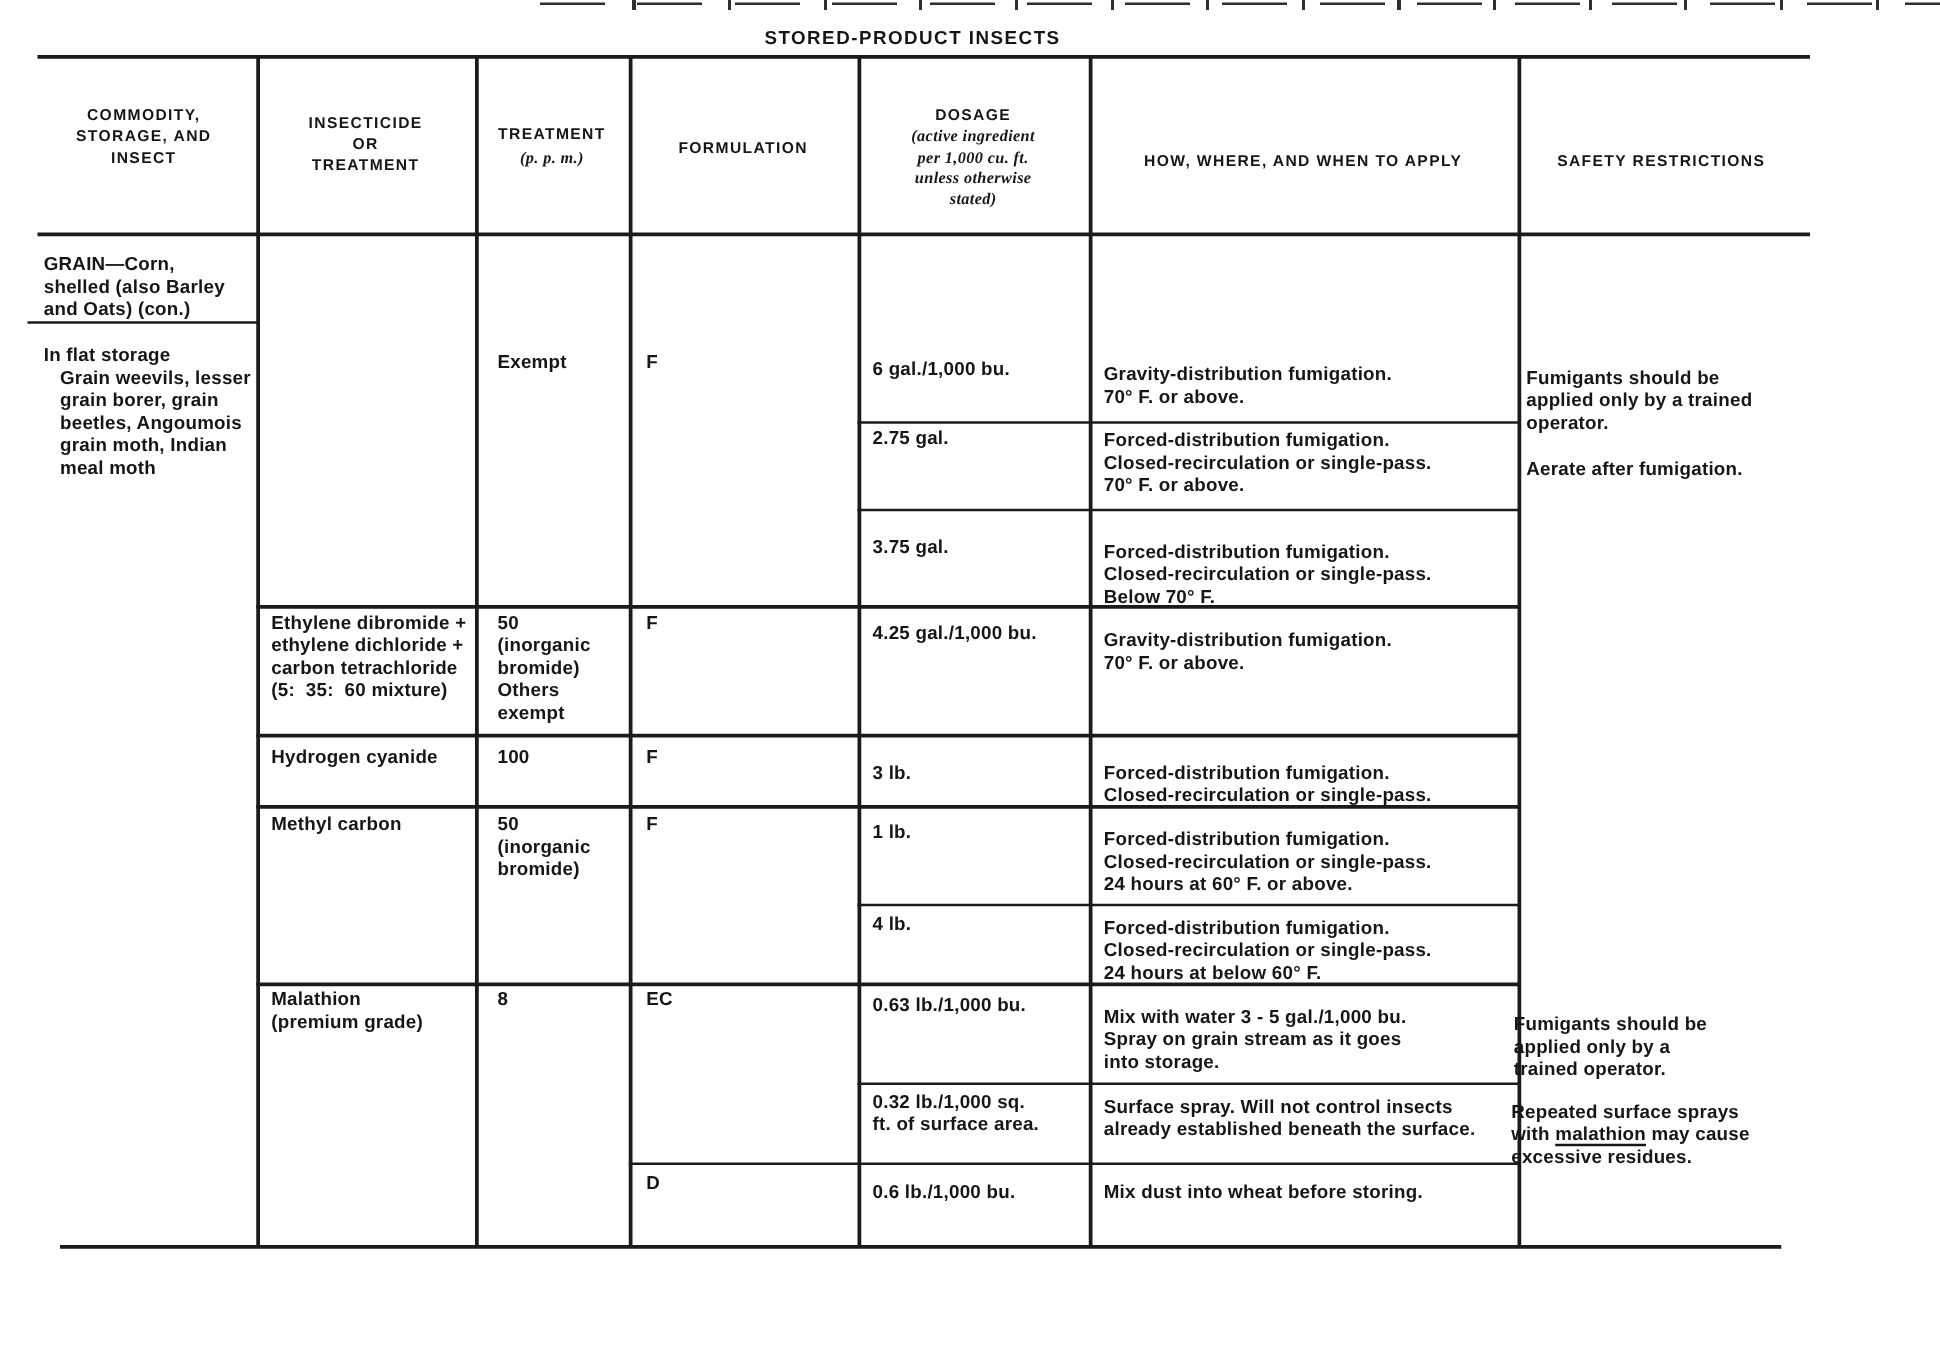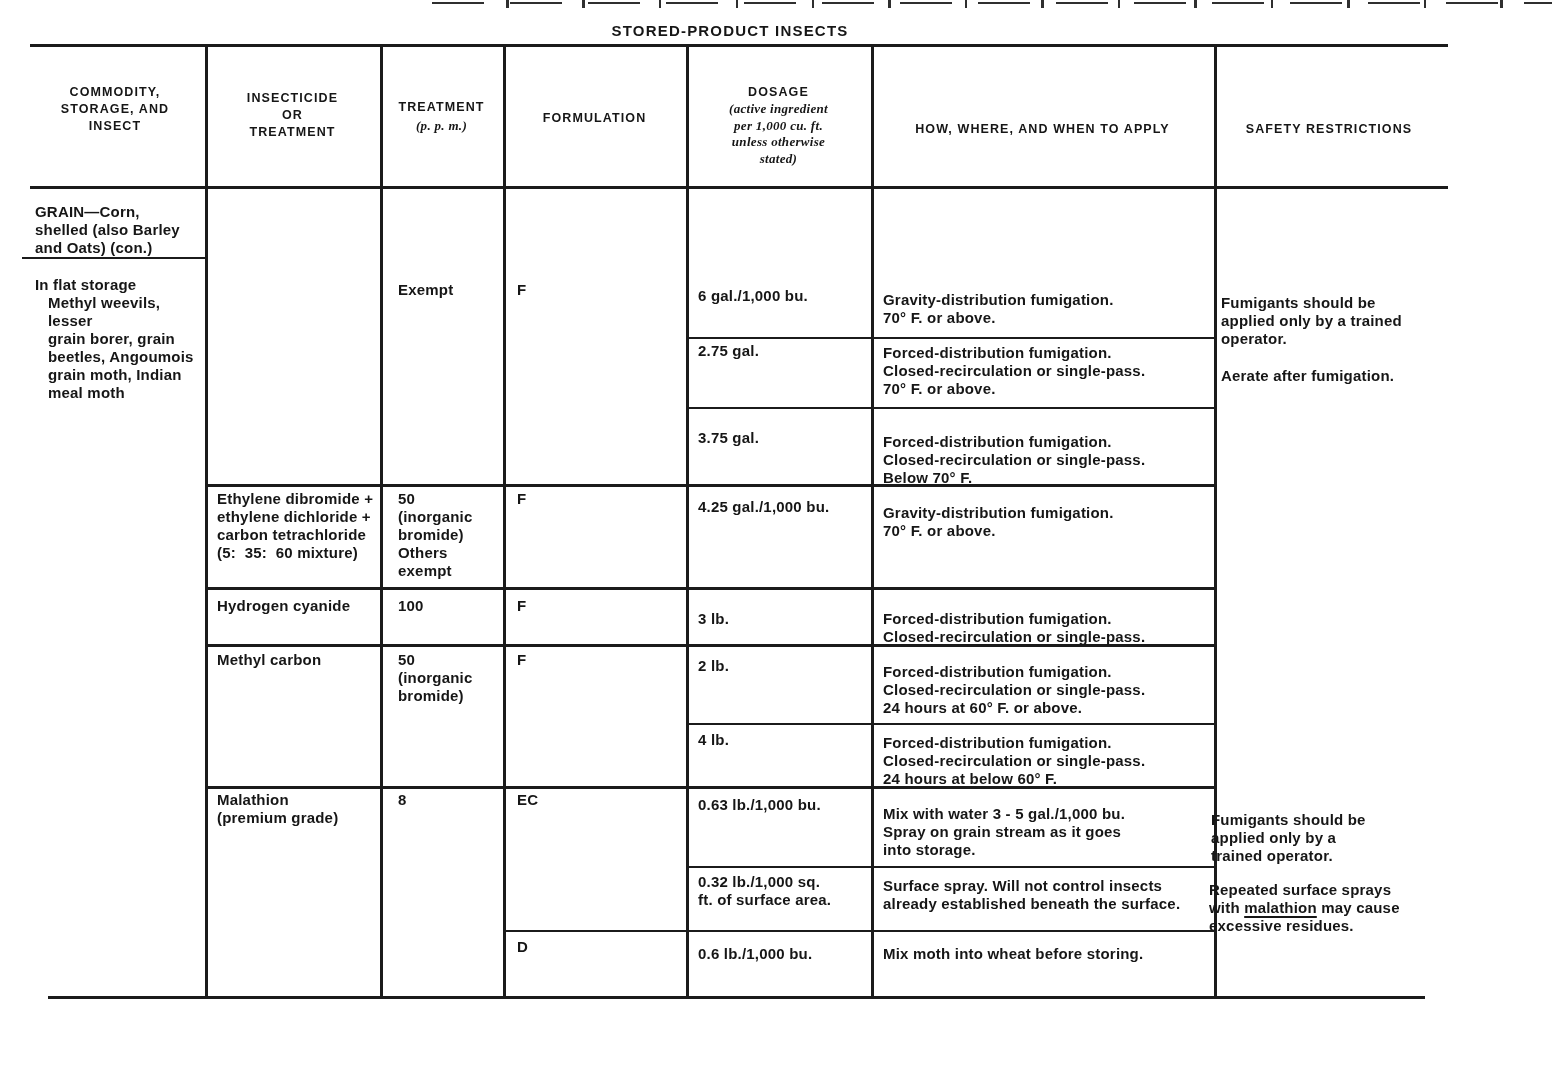--- a/index.html
+++ b/index.html
@@ -100,21 +100,21 @@
 per 1,000 cu. ft.
 unless otherwise
 stated)</div>
   <div class="hd" style="left:876px;top:121px;width:333px">HOW, WHERE, AND WHEN TO APPLY</div>
   <div class="hd" style="left:1219px;top:121px;width:220px">SAFETY RESTRICTIONS</div>
 
   <div class="t" style="left:35px;top:203px;width:170px">GRAIN—Corn,
 shelled (also Barley
 and Oats) (con.)</div>
   <div class="t" style="left:35px;top:276px;width:170px">In flat storage</div>
-  <div class="t" style="left:48px;top:294px;width:160px">Methyl weevils, lesser
+  <div class="t" style="left:48px;top:294px;width:160px">Grain weevils, lesser
 grain borer, grain
 beetles, Angoumois
 grain moth, Indian
 meal moth</div>
 
   <div class="t" style="left:217px;top:490px;width:165px">Ethylene dibromide +
 ethylene dichloride +
 carbon tetrachloride
 (5:  35:  60 mixture)</div>
   <div class="t" style="left:217px;top:597px;width:165px">Hydrogen cyanide</div>
@@ -139,21 +139,21 @@
   <div class="t" style="left:517px;top:597px;width:80px">F</div>
   <div class="t" style="left:517px;top:651px;width:80px">F</div>
   <div class="t" style="left:517px;top:791px;width:80px">EC</div>
   <div class="t" style="left:517px;top:938px;width:80px">D</div>
 
   <div class="t" style="left:698px;top:287px;width:165px">6 gal./1,000 bu.</div>
   <div class="t" style="left:698px;top:342px;width:165px">2.75 gal.</div>
   <div class="t" style="left:698px;top:429px;width:165px">3.75 gal.</div>
   <div class="t" style="left:698px;top:498px;width:165px">4.25 gal./1,000 bu.</div>
   <div class="t" style="left:698px;top:610px;width:165px">3 lb.</div>
-  <div class="t" style="left:698px;top:657px;width:165px">2 lb.</div>
+  <div class="t" style="left:698px;top:657px;width:165px">1 lb.</div>
   <div class="t" style="left:698px;top:731px;width:165px">4 lb.</div>
   <div class="t" style="left:698px;top:796px;width:165px">0.63 lb./1,000 bu.</div>
   <div class="t" style="left:698px;top:873px;width:165px">0.32 lb./1,000 sq.
 ft. of surface area.</div>
   <div class="t" style="left:698px;top:945px;width:165px">0.6 lb./1,000 bu.</div>
 
   <div class="t" style="left:883px;top:291px;width:325px">Gravity-distribution fumigation.
 70° F. or above.</div>
   <div class="t" style="left:883px;top:344px;width:325px">Forced-distribution fumigation.
 Closed-recirculation or single-pass.
@@ -169,21 +169,21 @@
 Closed-recirculation or single-pass.
 24 hours at 60° F. or above.</div>
   <div class="t" style="left:883px;top:734px;width:325px">Forced-distribution fumigation.
 Closed-recirculation or single-pass.
 24 hours at below 60° F.</div>
   <div class="t" style="left:883px;top:805px;width:325px">Mix with water 3 - 5 gal./1,000 bu.
 Spray on grain stream as it goes
 into storage.</div>
   <div class="t" style="left:883px;top:877px;width:325px">Surface spray. Will not control insects
 already established beneath the surface.</div>
-  <div class="t" style="left:883px;top:945px;width:325px">Mix moth into wheat before storing.</div>
+  <div class="t" style="left:883px;top:945px;width:325px">Mix dust into wheat before storing.</div>
 
   <div class="t" style="left:1221px;top:294px;width:230px">Fumigants should be
 applied only by a trained
 operator.</div>
   <div class="t" style="left:1221px;top:367px;width:230px">Aerate after fumigation.</div>
   <div class="t" style="left:1211px;top:811px;width:230px">Fumigants should be
 applied only by a
 trained operator.</div>
   <div class="t" style="left:1209px;top:881px;width:245px"><span>Repeated surface sprays
 with </span><span class="u">malathion</span><span> may cause

